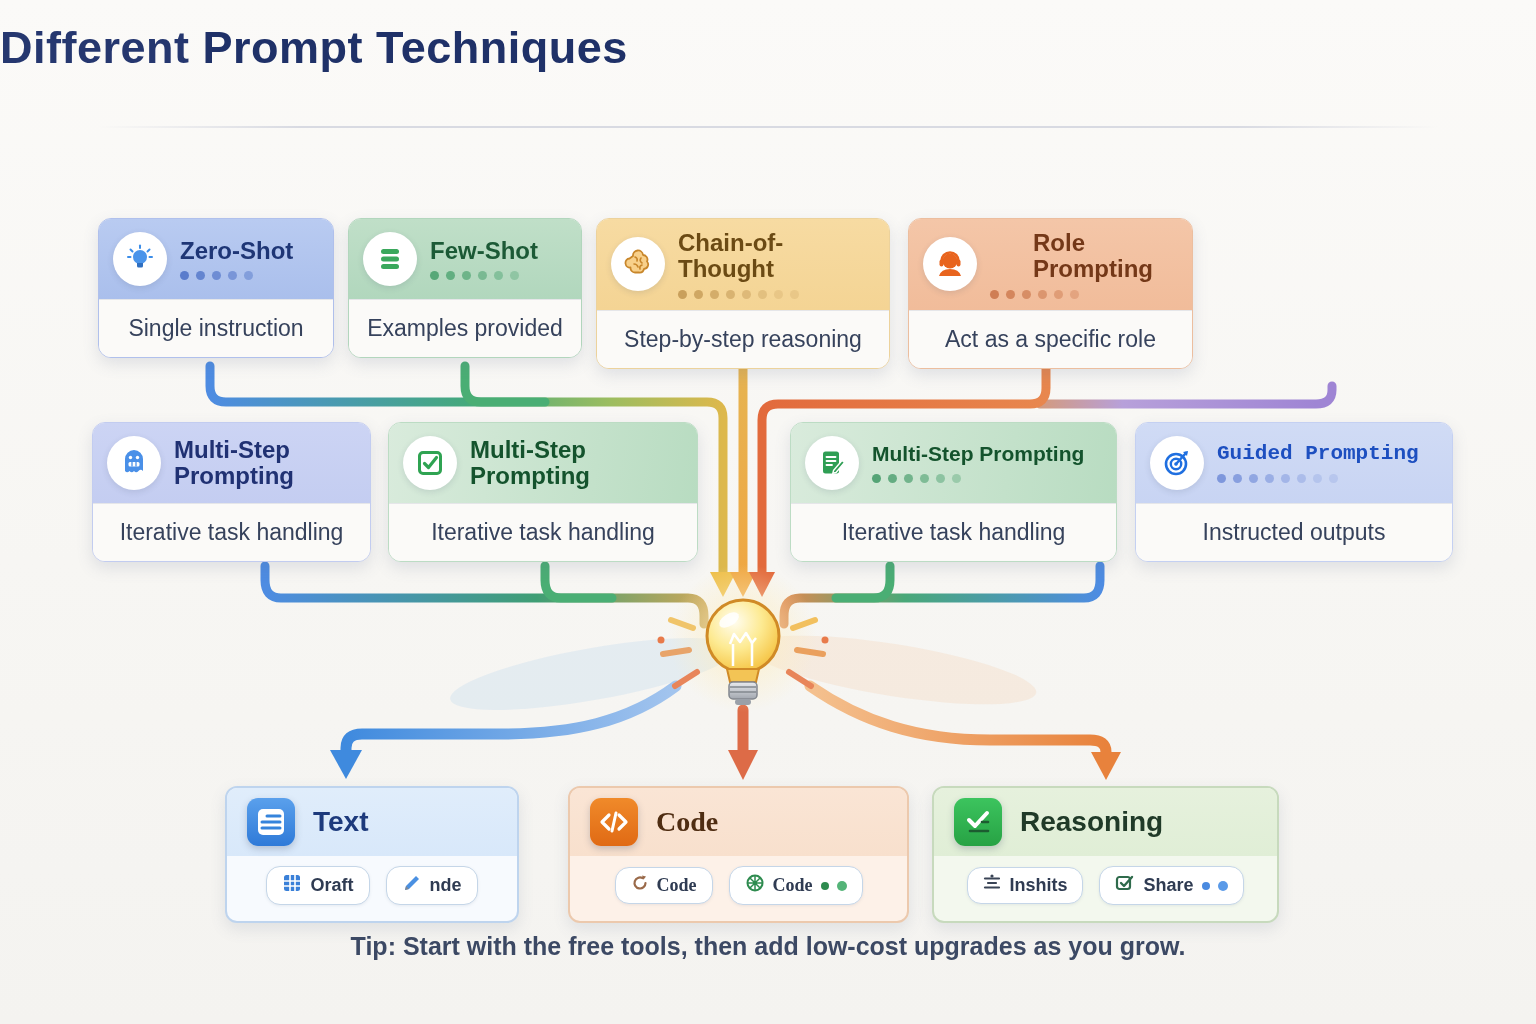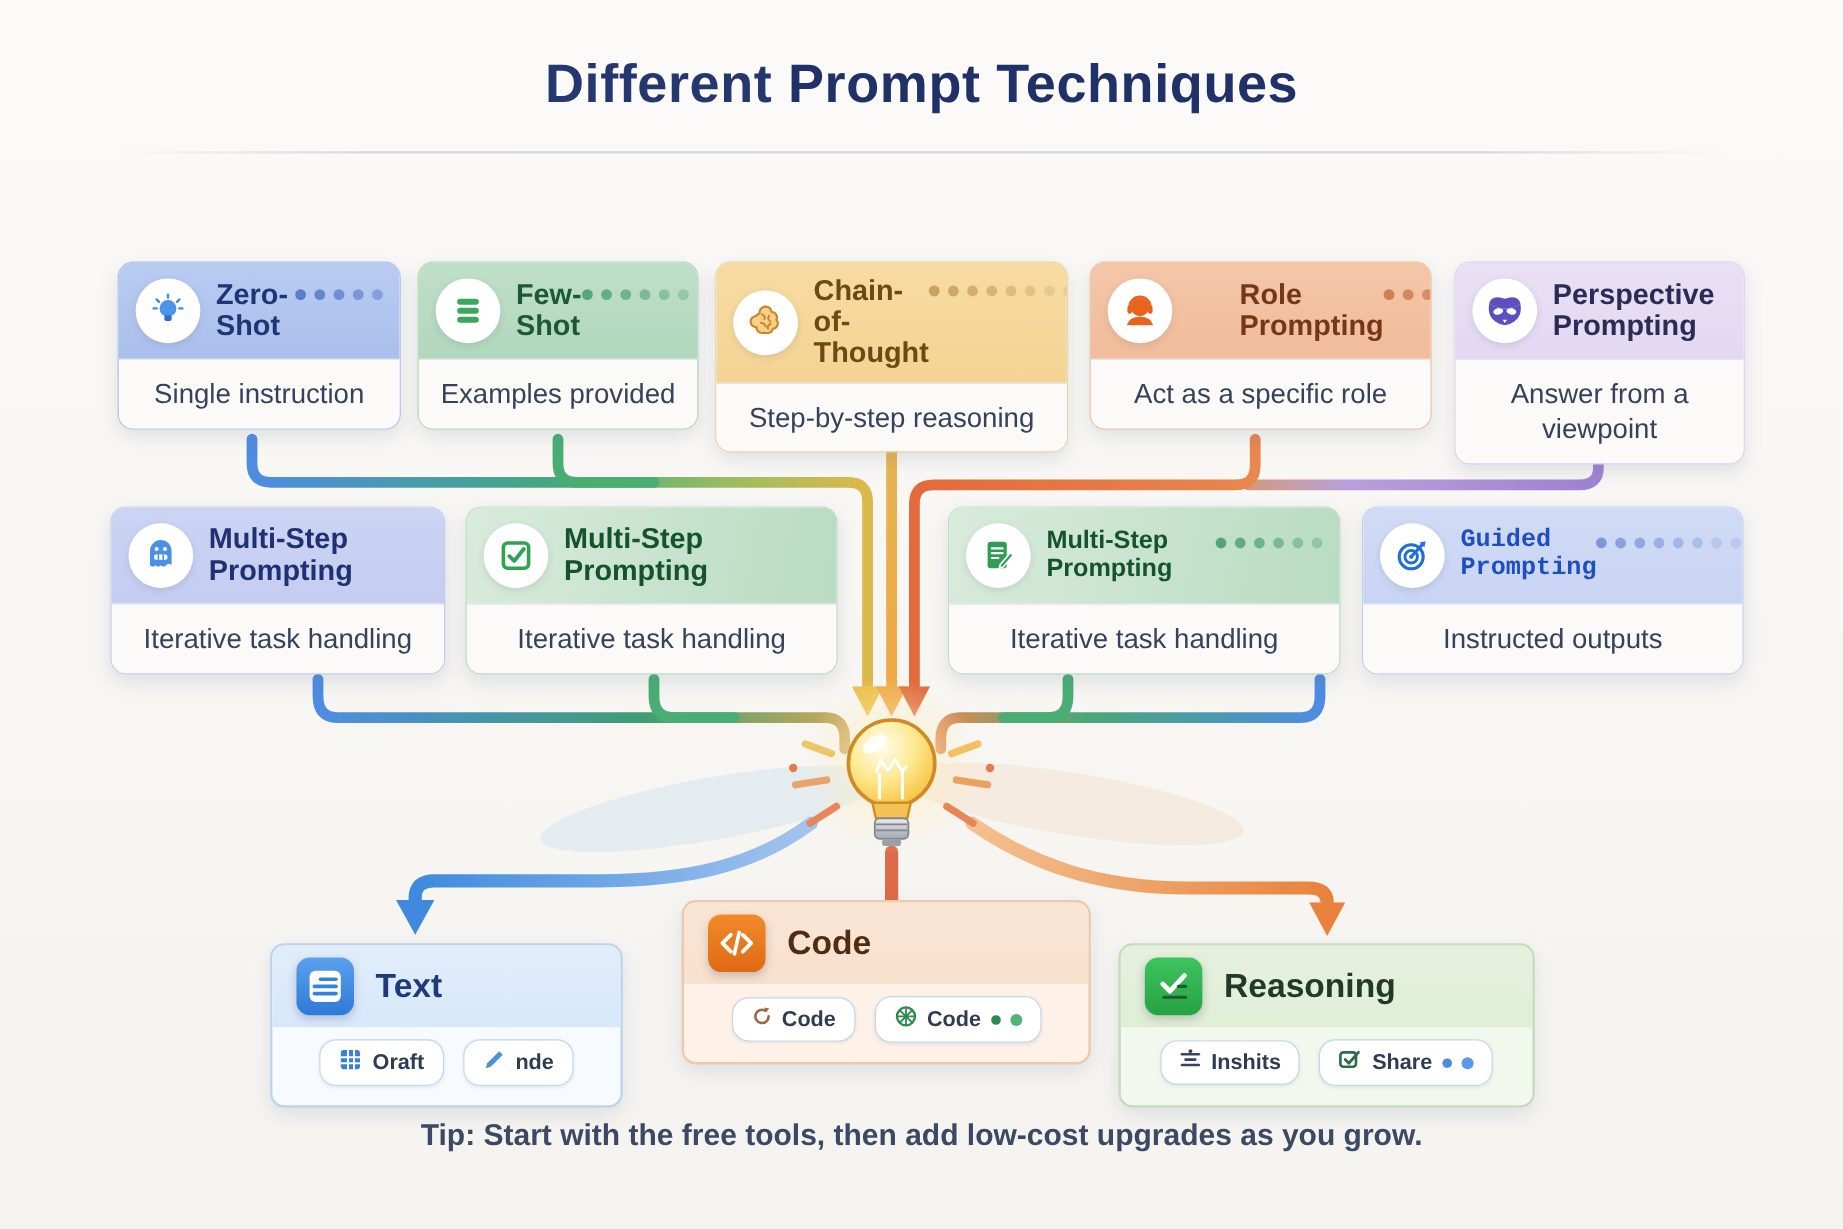--- a/index.html
+++ b/index.html
@@ -1,31 +1,31 @@
 <!DOCTYPE html>
 <html><head>
 <meta charset="utf-8">
 <style>
   html,body{margin:0;padding:0;background:#f6f5f3;font-family:"Liberation Sans","DejaVu Sans",sans-serif;}
   .stage{position:relative;width:1536px;height:1024px;margin:0 auto;background:linear-gradient(180deg,#fbfaf8 0%,#f7f6f3 55%,#f4f3f0 100%);overflow:hidden;}
 
   
-  .hdr{position:absolute;left:0;top:44px;width:100%;text-align:center;}
+  .hdr{position:absolute;left:0;top:22px;width:100%;}
   .title{font-size:45px;letter-spacing:.5px;color:#25376f;font-weight:700;}
   .title .bold{font-weight:800;color:#1f3168;}
   .hr{position:absolute;left:98px;right:98px;top:126px;height:2px;background:linear-gradient(90deg,rgba(200,203,214,0),#d8dae2 15%,#d8dae2 85%,rgba(200,203,214,0));}
   .subtitle{position:absolute;left:0;top:142px;width:100%;text-align:center;font-size:27px;font-weight:600;color:#3c4964;}
 
   
   .card{position:absolute;border-radius:13px;background:#fbfaf9;border:1px solid rgba(140,150,180,.28);
         box-shadow:0 6px 16px rgba(95,105,135,.16);overflow:hidden;}
   .card-head{display:flex;align-items:center;gap:13px;padding:11px 14px;min-height:58px;}
   .icon-circle{width:54px;height:54px;border-radius:50%;background:#fff;display:flex;align-items:center;justify-content:center;
                box-shadow:0 2px 6px rgba(60,70,100,.14);flex:0 0 auto;}
-  .head-text{display:flex;flex-direction:row;justify-content:center;}
+  .head-text{display:flex;flex-direction:column;justify-content:center;}
   .card-title{font-weight:800;font-size:24px;line-height:1.08;}
   .card-title.sm{font-size:21px;}
   .dots{display:flex;gap:7px;margin-top:8px;}
   .dot{width:9px;height:9px;border-radius:50%;}
   .card-body{background:#fbfaf8;border-top:1px solid rgba(150,158,180,.22);padding:14px 10px;text-align:center;
              font-size:23px;color:#36425c;font-weight:500;line-height:1.25;}
 
   .tint-blue   .card-head{background:linear-gradient(180deg,#b9cbf1,#aabfec);} .tint-blue{border-color:#b0c0ec;}
   .tint-blue   .card-title{color:#1e3676;} .tint-blue .dot{background:#5a7ccc;}
   .tint-green  .card-head{background:linear-gradient(180deg,#c0dfc8,#b1d7bd);} .tint-green{border-color:#b2d6bd;}
@@ -284,37 +284,20 @@
             <span class="dot" style="opacity: 0.76;"></span>
             <span class="dot" style="opacity: 0.64;"></span>
             <span class="dot" style="opacity: 0.52;"></span>
             <span class="dot" style="opacity: 0.4;"></span>
           </div>
       </div>
     </div>
     <div class="card-body">Act as a specific role</div>
   </div>
 
-  <div class="card tint-purple" style="left:1212px;top:218px;width:240px;">
-    <div class="card-head">
-      <span class="icon-circle">
-        <svg width="32" height="32" viewBox="0 0 32 32">
-          <path d="M3,10 q4,4 13,4 q9,0 13,-4 q2,10 -5,15 q-4,3 -8,3 q-4,0 -8,-3 q-7,-5 -5,-15 z" fill="#5c4fc0"></path>
-          <path d="M3,10 q1,-4 5,-5 q3,-1 8,1 q5,-2 8,-1 q4,1 5,5 q-4,4 -13,4 q-9,0 -13,-4 z" fill="#5c4fc0"></path>
-          <ellipse cx="10.5" cy="16.5" rx="4.2" ry="2.6" fill="#fff" transform="rotate(-14 10.5 16.5)"></ellipse>
-          <ellipse cx="21.5" cy="16.5" rx="4.2" ry="2.6" fill="#fff" transform="rotate(14 21.5 16.5)"></ellipse>
-          <path d="M14.2,23.5 h3.6 l-1.8,2.6 z" fill="#fff"></path>
-        </svg>
-      </span>
-      <div class="head-text">
-        <div class="card-title">Perspective Prompting</div>
-      </div>
-    </div>
-    <div class="card-body">Answer from a viewpoint</div>
-  </div>
 
   <div class="card tint-blue2" style="left:92px;top:422px;width:277px;">
     <div class="card-head">
       <span class="icon-circle">
         <svg width="30" height="30" viewBox="0 0 30 30">
           <path d="M6,11 a9,9 0 0 1 18,0 v12 q-2.2,-2.4 -4.5,0 q-2.3,2.4 -4.5,0 q-2.2,2.4 -4.5,0 q-2.3,2.4 -4.5,0 z" fill="#4a90e8"></path>
           <circle cx="11.5" cy="9.5" r="1.7" fill="#fff"></circle>
             <circle cx="18.5" cy="9.5" r="1.7" fill="#fff"></circle>
           <rect x="9.5" y="14" width="11" height="4.5" rx="1.5" fill="#fff"></rect>
           <line x1="13" y1="14" x2="13" y2="18.5" stroke="#4a90e8" stroke-width="1.3"></line>
@@ -427,21 +410,21 @@
           <svg width="20" height="20" viewBox="0 0 20 20">
             <path d="M3,17 l1,-4 L14,3 l3,3 L7,16 z" fill="#4a90e2"></path>
             <path d="M3,17 l4,-1 l-3,-3 z" fill="#7f8794"></path>
           </svg>
         </span>
         <span>nde</span>
       </button>
     </div>
   </div>
 
-  <div class="out-card out-orange" style="left:568px;top:750px;width:337px;">
+  <div class="out-card out-orange" style="left:568px;top:786px;width:337px;font-family:Liberation Serif, serif;">
     <div class="out-head">
       <span class="out-tile" style="background:linear-gradient(180deg,#f08a2a,#e06a14);">
         <svg width="34" height="34" viewBox="0 0 34 34">
           <path d="M12,10 L5,17 L12,24" fill="none" stroke="#fff" stroke-width="3.2" stroke-linecap="round" stroke-linejoin="round"></path>
           <path d="M22,10 L29,17 L22,24" fill="none" stroke="#fff" stroke-width="3.2" stroke-linecap="round" stroke-linejoin="round"></path>
           <line x1="19" y1="8" x2="15" y2="26" stroke="#fff" stroke-width="3" stroke-linecap="round"></line>
         </svg>
       </span>
       <span class="out-title">Code</span>
     </div>

